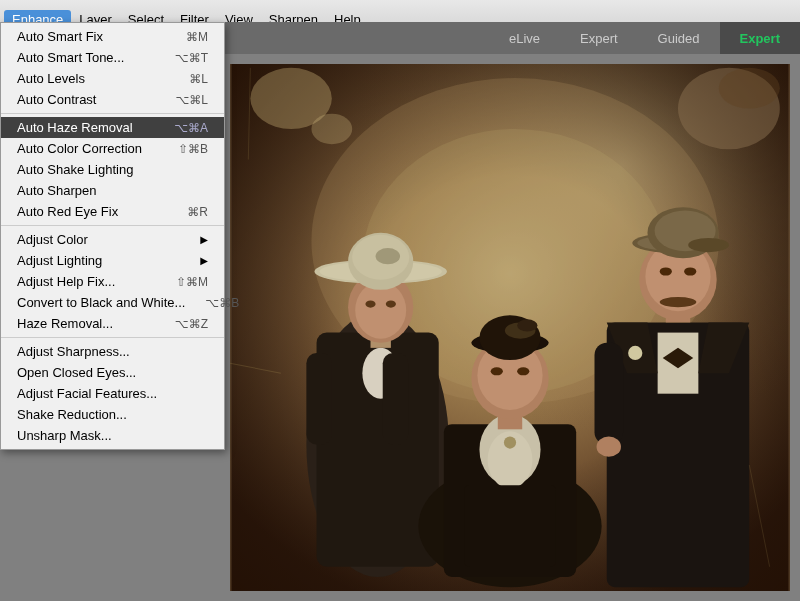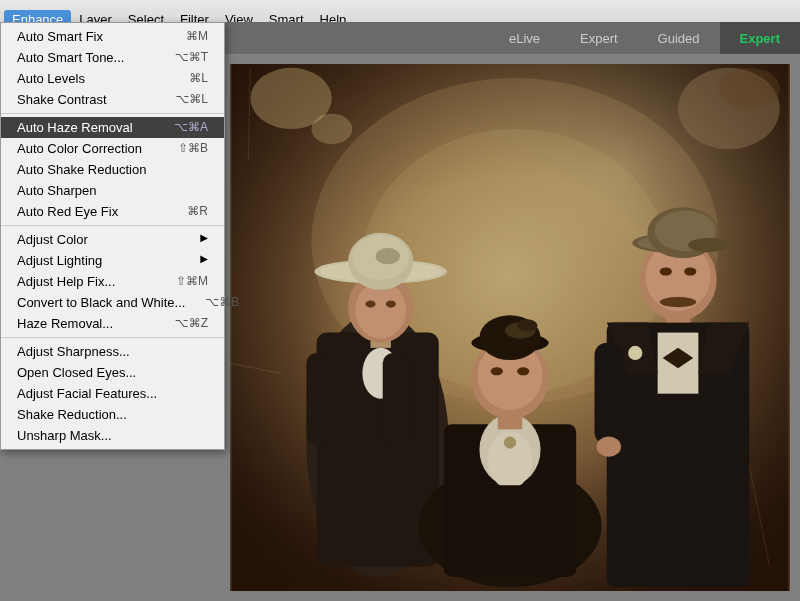--- a/index.html
+++ b/index.html
@@ -101,20 +101,21 @@
       left: 0px;
       width: 225px;
       background: #f0f0f0;
       border: 1px solid #999;
       box-shadow: 2px 3px 8px rgba(0,0,0,0.4);
       z-index: 100;
       padding: 3px 0;
     }
     .dd-item {
       display: flex;
+      align-items: center;
       justify-content: space-between;
       padding: 3px 16px 3px 16px;
       font-size: 13px;
       color: #000;
       cursor: pointer;
       white-space: nowrap;
     }
     .dd-item.highlighted {
       background: #404040;
       color: #fff;
@@ -152,21 +153,21 @@
   </style>
 </head>
 <body>
 
 <div id="menu-bar">
   <div class="menu-item active">Enhance</div>
   <div class="menu-item">Layer</div>
   <div class="menu-item">Select</div>
   <div class="menu-item">Filter</div>
   <div class="menu-item">View</div>
-  <div class="menu-item">Smart</div>
+  <div class="menu-item">Sharpen</div>
   <div class="menu-item">Help</div>
 </div>
 
 <div id="tabs-bar">
   <button class="tab-btn">eLive</button>
   <button class="tab-btn">Expert</button>
   <button class="tab-btn">Guided</button>
   <button class="tab-btn active">Expert</button>
 </div>
 
@@ -313,36 +314,36 @@
   </div>
   <div class="dd-item">
     <span>Auto Smart Tone...</span>
     <span class="shortcut">⌥⌘T</span>
   </div>
   <div class="dd-item">
     <span>Auto Levels</span>
     <span class="shortcut">⌘L</span>
   </div>
   <div class="dd-item">
-    <span>Shake Contrast</span>
+    <span>Auto Contrast</span>
     <span class="shortcut">⌥⌘L</span>
   </div>
 
   <div class="dd-separator"></div>
 
   <div class="dd-item highlighted">
     <span>Auto Haze Removal</span>
     <span class="shortcut" style="color:#aac;">⌥⌘A</span>
   </div>
   <div class="dd-item">
     <span>Auto Color Correction</span>
     <span class="shortcut">⇧⌘B</span>
   </div>
   <div class="dd-item">
-    <span>Auto Shake Reduction</span>
+    <span>Auto Shake Lighting</span>
     <span class="shortcut"></span>
   </div>
   <div class="dd-item">
     <span>Auto Sharpen</span>
     <span class="shortcut"></span>
   </div>
   <div class="dd-item">
     <span>Auto Red Eye Fix</span>
     <span class="shortcut">⌘R</span>
   </div>

